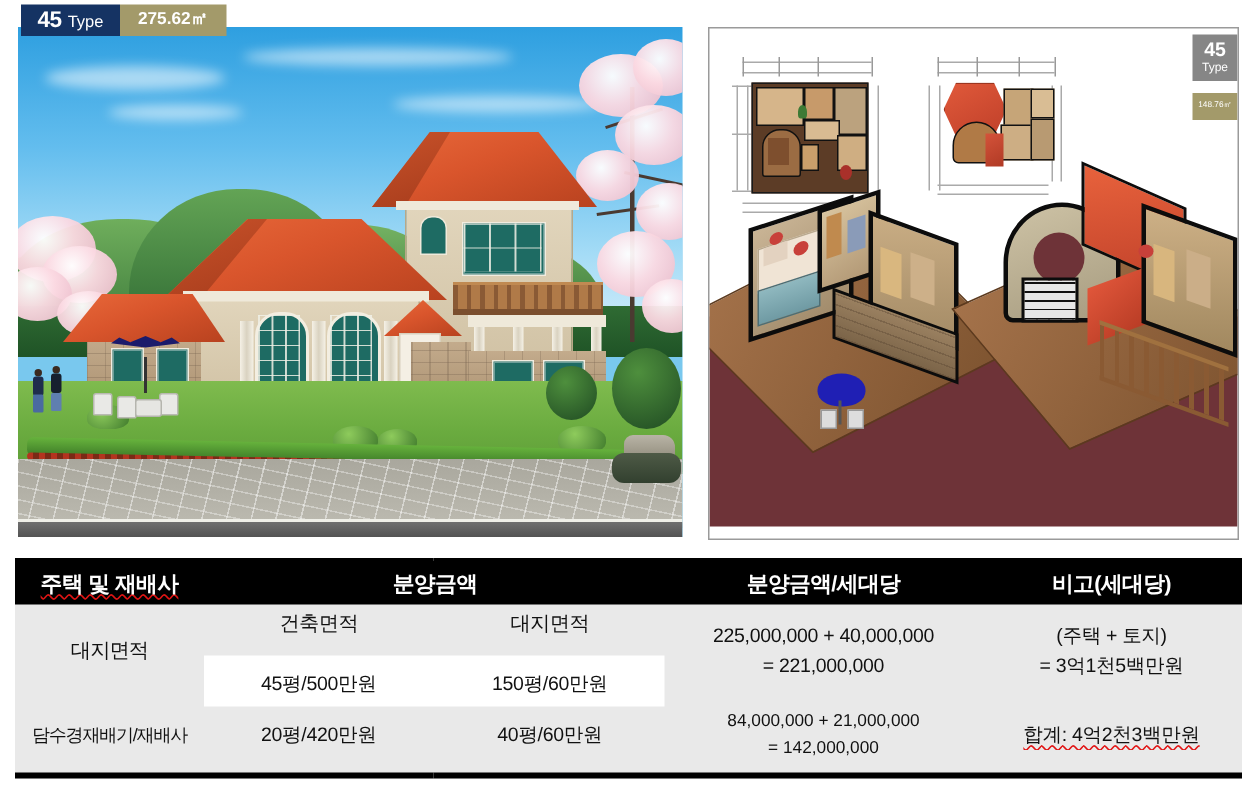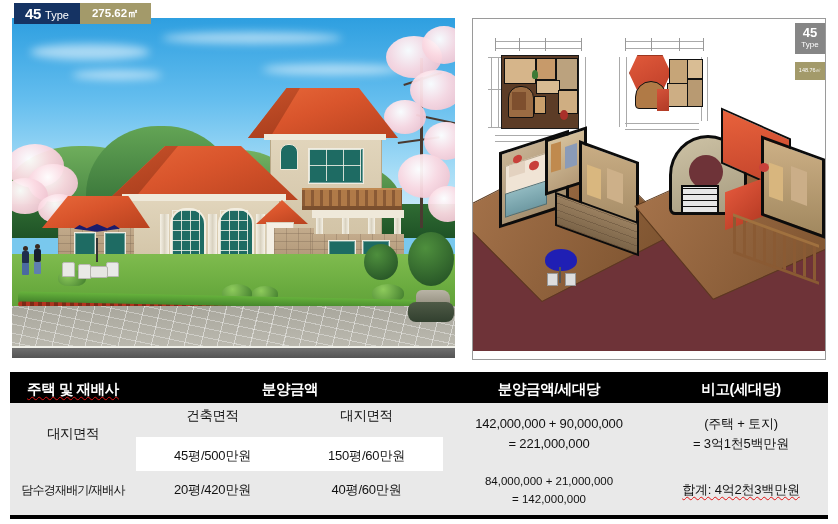--- a/index.html
+++ b/index.html
@@ -585,21 +585,21 @@
       <th>분양금액/세대당</th>
       <th>비고(세대당)</th>
     </tr>
   </thead>
   <tbody>
     <tr>
       <td rowspan="2" class="rowlabel">대지면적</td>
       <td class="sub-head">건축면적</td>
       <td class="sub-head">대지면적</td>
       <td rowspan="2" class="cellnum">
-        <div>142,000,000  +  90,000,000</div>
+        <div>225,000,000  +  40,000,000</div>
         <div>= 221,000,000</div>
       </td>
       <td rowspan="2" class="cellnum">
         <div>(주택 + 토지)</div>
         <div>= 3억1천5백만원</div>
       </td>
     </tr>
     <tr style="height:36px">
       <td class="cellnum">45평/500만원</td>
       <td class="cellnum">150평/60만원</td>

